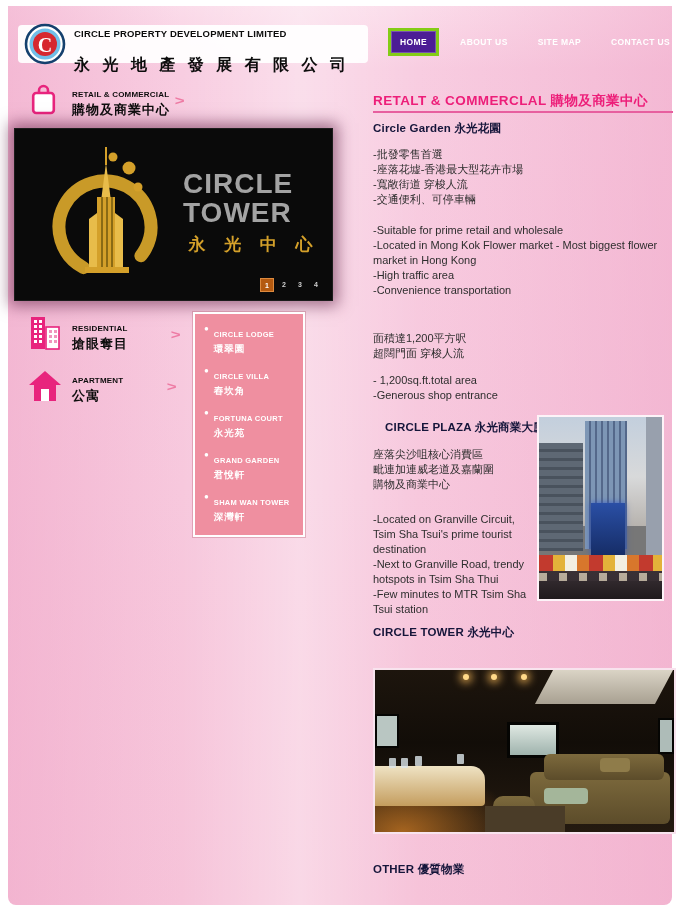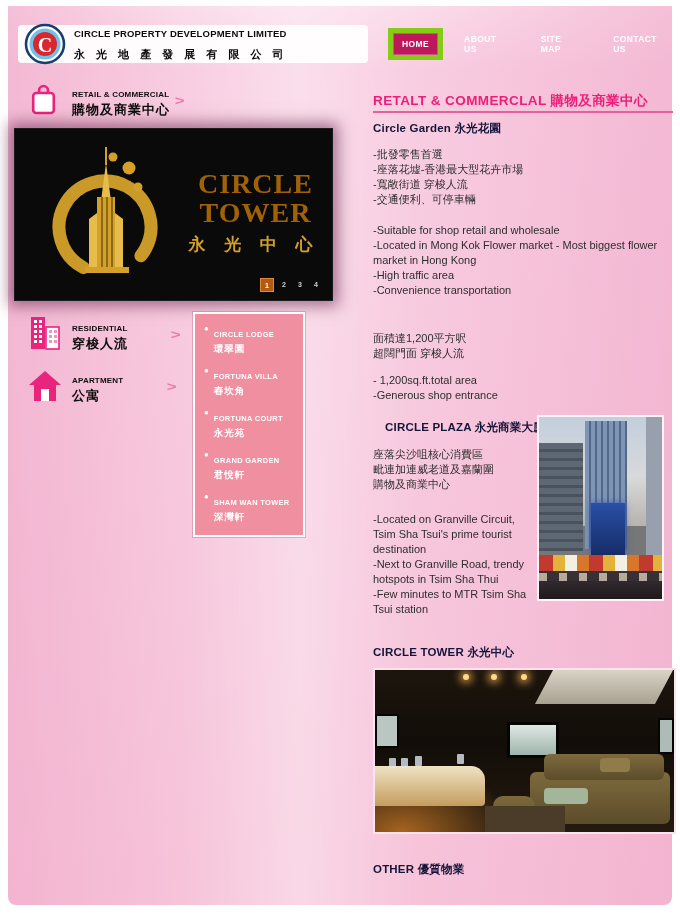--- a/index.html
+++ b/index.html
@@ -7,37 +7,37 @@
         font-family:"Liberation Sans","DejaVu Sans",sans-serif;}
   .pink-bg{position:absolute;left:8px;top:6px;width:664px;height:899px;border-radius:0 0 8px 8px;
         background:
           linear-gradient(90deg, rgba(240,168,201,.55) 0%, rgba(255,255,255,0) 26%, rgba(255,255,255,.35) 44%, rgba(255,255,255,0) 62%, rgba(240,168,201,.55) 100%),
           linear-gradient(180deg,#fbdcea 0%,#f8cde1 7%,#f6c3d9 100%);}
   
   .logo-strip{position:absolute;left:18px;top:25px;width:350px;height:38px;background:rgba(255,255,255,.93);border-radius:4px;}
   .brand-logo{position:absolute;left:24px;top:23px;width:42px;height:42px;}
   .brand-text{position:absolute;left:74px;top:28px;color:#0c0c0c;}
   .brand-en{font-size:9.5px;font-weight:bold;letter-spacing:.2px;}
-  .brand-zh{font-size:11px;font-weight:bold;letter-spacing:4px;margin-top:8px;}
+  .brand-zh{font-size:16px;font-weight:bold;letter-spacing:4px;margin-top:16px;}
   .nav{position:absolute;left:388px;top:28px;display:flex;align-items:center;gap:0;}
   .nav a{display:block;text-decoration:none;color:#fff;font-size:8.5px;font-weight:bold;letter-spacing:.4px;
          padding:6px 9px;cursor:pointer;}
-  .nav a.active{background:#be185d;border:5px solid #84cc16;box-shadow:inset 0 0 0 1px rgba(255,255,255,.25);}
+  .nav a.active{background:#4c1d95;border:3px solid #84cc16;box-shadow:inset 0 0 0 1px rgba(255,255,255,.25);}
   .nav a+a{margin-left:12px;}
   
   .side-item{position:absolute;cursor:pointer;}
   .side-label-en{font-size:8px;font-weight:bold;color:#0d0d0d;letter-spacing:.2px;}
   .side-label-zh{font-size:13px;font-weight:bold;color:#0d0d0d;margin-top:2px;letter-spacing:1px;}
   .side-arrow{position:absolute;font-size:13px;font-weight:900;color:#ee7ba4;transform:scaleX(1.3);}
   
   .banner{position:absolute;left:14px;top:128px;width:317px;height:171px;background:#0a0a0a;
           border:1px solid #1c1c1c;box-shadow:0 0 14px 5px rgba(93,28,66,.55);}
-  .banner-title{position:absolute;left:168px;top:40px;width:145px;text-align:center;
-          font-family:Liberation Serif, serif;font-weight:bold;
-          font-size:28px;line-height:29px;color:#a16207;letter-spacing:1px;}
+  .banner-title{position:absolute;left:168px;top:40px;width:145px;text-align:left;
+          font-family:Liberation Sans, sans-serif;font-weight:bold;
+          font-size:28px;line-height:29px;color:#a3a3a3;letter-spacing:1px;}
   .banner-zh{position:absolute;left:164px;top:104px;width:150px;text-align:center;
           font-size:17px;font-weight:bold;color:#d4a02a;letter-spacing:7px;}
   .pager{position:absolute;right:10px;bottom:8px;display:flex;gap:4px;}
   .pager span{width:12px;height:12px;font-size:7px;font-weight:bold;color:#cfcfcf;
           display:flex;align-items:center;justify-content:center;cursor:pointer;}
   .pager span.active{background:#b45a10;border:1px solid #dd8a3e;color:#fff;}
   
   .submenu{position:absolute;left:193px;top:312px;width:112px;background:#ef8fa0;border:2px solid #fff;
            box-shadow:0 0 0 1px rgba(180,90,110,.35);padding:9px 6px 9px 8px;box-sizing:border-box;}
   .submenu-item{display:flex;margin-bottom:9px;cursor:pointer;}
@@ -160,21 +160,21 @@
       <rect x="16" y="11" width="13" height="22" fill="#ffffff" stroke="#e8247d" stroke-width="1.6"></rect>
       <rect x="19" y="14" width="3" height="3" fill="#f094bd"></rect>
         <rect x="24" y="14" width="3" height="3" fill="#f094bd"></rect>
       <rect x="19" y="19" width="3" height="3" fill="#f094bd"></rect>
         <rect x="24" y="19" width="3" height="3" fill="#f094bd"></rect>
       <rect x="19" y="24" width="3" height="3" fill="#f094bd"></rect>
         <rect x="24" y="24" width="3" height="3" fill="#f094bd"></rect>
     </svg>
     <div style="position:absolute;left:42px;top:10px;">
       <div class="side-label-en">RESIDENTIAL</div>
-      <div class="side-label-zh">穿梭人流</div>
+      <div class="side-label-zh">搶眼奪目</div>
     </div>
     <span class="side-arrow" style="left:142px;top:13px;">&gt;</span>
   </div>
 
   <div class="side-item" style="left:28px;top:368px;width:180px;height:44px;">
     <svg style="position:absolute;left:0;top:2px;" width="34" height="32" viewBox="0 0 34 32">
       <path d="M17 1 L33 15 L28 15 L28 31 L6 31 L6 15 L1 15 Z" fill="#e8247d"></path>
       <rect x="13" y="19" width="8" height="12" fill="#ffffff"></rect>
     </svg>
     <div style="position:absolute;left:44px;top:8px;">
@@ -185,21 +185,21 @@
   </div>
 
   <div class="submenu">
     <div class="submenu-item">
       <span class="submenu-bullet">●</span>
       <span><span class="submenu-en">CIRCLE LODGE</span>
       <div class="submenu-zh">環翠園</div></span>
     </div>
     <div class="submenu-item">
       <span class="submenu-bullet">●</span>
-      <span><span class="submenu-en">FORTUNA VILLA</span>
+      <span><span class="submenu-en">CIRCLE VILLA</span>
       <div class="submenu-zh">舂坎角</div></span>
     </div>
     <div class="submenu-item">
       <span class="submenu-bullet">●</span>
       <span><span class="submenu-en">FORTUNA COURT</span>
       <div class="submenu-zh">永光苑</div></span>
     </div>
     <div class="submenu-item">
       <span class="submenu-bullet">●</span>
       <span><span class="submenu-en">GRAND GARDEN</span>
@@ -218,21 +218,21 @@
   <div class="sec-title" style="top:121px;">Circle Garden 永光花園</div>
 
   <div class="txt" style="top:147px;width:300px;">
     <div>-批發零售首選</div>
     <div>-座落花墟-香港最大型花卉市場</div>
     <div>-寬敞街道 穿梭人流</div>
     <div>-交通便利、可停車輛</div>
   </div>
 
   <div class="txt" style="top:223px;width:295px;">
-    <div>-Suitable for shop retail and wholesale</div>
+    <div>-Suitable for prime retail and wholesale</div>
     <div>-Located in Mong Kok Flower market - Most biggest flower market in Hong Kong</div>
     <div>-High traffic area</div>
     <div>-Convenience transportation</div>
   </div>
 
   <div class="txt" style="top:331px;width:300px;">
     <div>面積達1,200平方呎</div>
     <div>超闊門面 穿梭人流</div>
   </div>
 
@@ -259,21 +259,21 @@
     <div class="abs bp-sky"></div>
     <div class="abs bp-right"></div>
     <div class="abs bp-left"></div>
     <div class="abs bp-tower"></div>
     <div class="abs bp-board"></div>
     <div class="abs bp-signs"></div>
     <div class="abs bp-street"></div>
     <div class="abs bp-street2"></div>
   </div>
 
-  <div class="sec-title" style="top:645px;">CIRCLE TOWER 永光中心</div>
+  <div class="sec-title" style="top:625px;">CIRCLE TOWER 永光中心</div>
 
   <div class="photo-frame" style="left:373px;top:668px;width:299px;height:162px;border-color:#f8e3ee;">
     <div class="abs ip-bg"></div>
     <div class="abs ip-ceilpanel"></div>
     <div class="abs ip-lamp" style="left:88px;"></div>
     <div class="abs ip-lamp" style="left:116px;"></div>
     <div class="abs ip-lamp" style="left:146px;"></div>
     <div class="abs ip-tv-l"></div>
     <div class="abs ip-tv"></div>
     <div class="abs ip-tv-r"></div>

